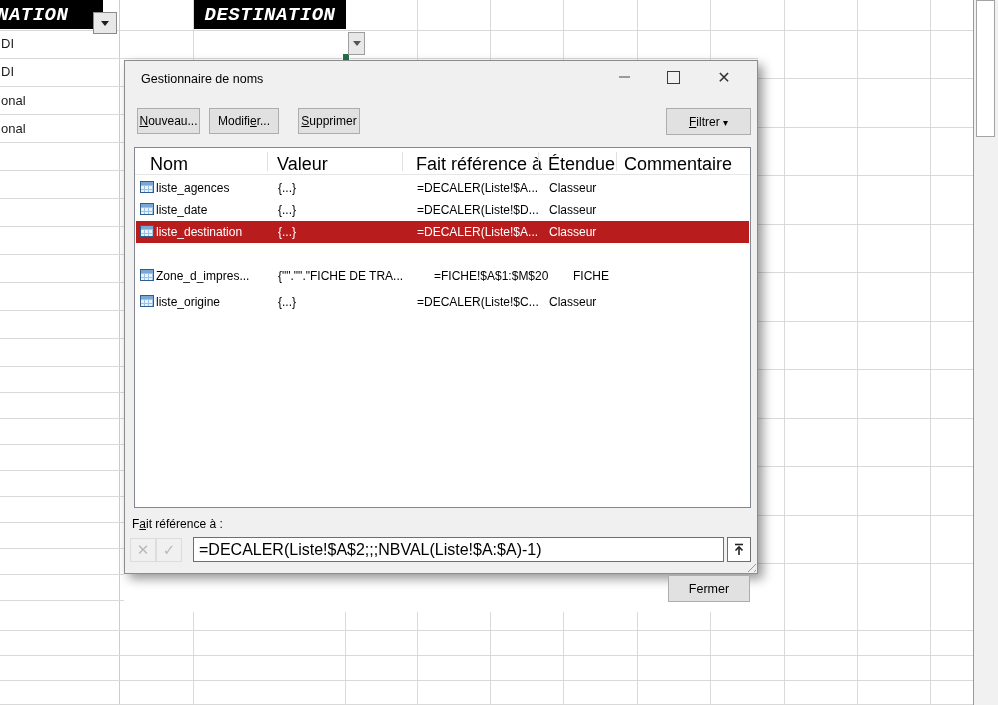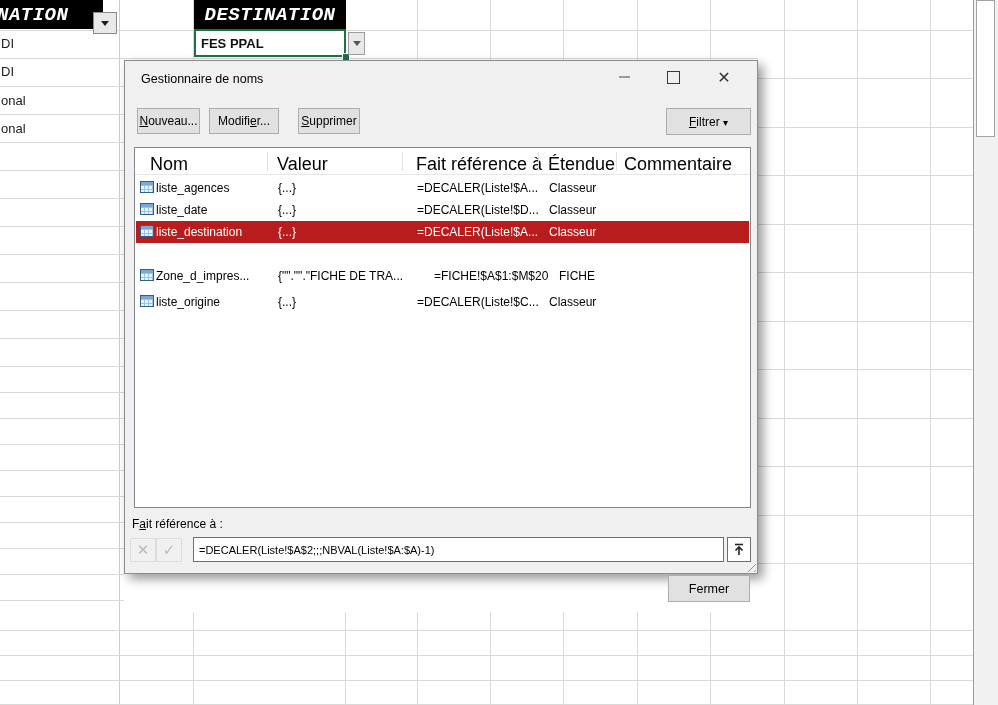--- a/index.html
+++ b/index.html
@@ -43,21 +43,21 @@
   .nrow.selected{background:#b91c1c;color:#fff;}
   .nrow span.c{position:absolute;top:4px;font-size:12px;white-space:nowrap;}
   .tbl-icon{position:absolute;left:4px;top:4px;width:14px;height:12px;border:1px solid #2f5f8f;
             box-sizing:border-box;
             background:
               linear-gradient(to bottom,#7aa7d4 0 3px,rgba(0,0,0,0) 3px),
               repeating-linear-gradient(to right,rgba(0,0,0,0) 0 3px,#9dc3e6 3px 4px),
               repeating-linear-gradient(to bottom,rgba(0,0,0,0) 0 3px,#9dc3e6 3px 4px),
               #eaf2fa;}
   .refers-input{position:absolute;left:68px;top:476px;width:531px;height:25px;box-sizing:border-box;
-                border:1px solid #6e6e6e;background:#fff;font-size:11px;padding:0 5px;
+                border:1px solid #6e6e6e;background:#fff;font-size:16px;padding:0 5px;
                 font-family:"Liberation Sans","DejaVu Sans",sans-serif;color:#000;}
   .mini-btn{position:absolute;top:477px;width:26px;height:24px;display:flex;align-items:center;
             justify-content:center;font-size:15px;color:#b9b9b9;background:#f0f0f0;
             border:1px solid #dcdcdc;box-sizing:border-box;}
   .grip{position:absolute;right:1px;bottom:1px;width:12px;height:12px;
         background:repeating-linear-gradient(135deg,rgba(0,0,0,0) 0 3px,#9a9a9a 3px 4px);
         clip-path:polygon(100% 0,0 100%,100% 100%);}
 </style>
 </head>
 <body>
@@ -126,23 +126,20 @@
   </div>
 
   <div class="dd-btn" style="left:93px;top:12px;width:24px;height:22px;">
     <span class="tri-down"></span>
   </div>
 
   <div class="hdr-black" style="left:194px;top:0;width:152px;height:29px;justify-content:center;">
     <span>DESTINATION</span>
   </div>
 
-  <div class="sel-cell" style="left:194px;top:29px;width:152px;height:28px;">
-    <span style="padding-left:5px;">FES PPAL</span>
-  </div>
   <div class="fill-handle" style="left:342px;top:53px;"></div>
   <div class="dd-btn" style="left:348px;top:32px;width:17px;height:23px;border-color:#9e9e9e;">
     <span class="tri-down" style="border-top-color:#555;"></span>
   </div>
 
   <span class="cell-text" style="left:1px;top:36px;">DI</span>
   <span class="cell-text" style="left:1px;top:64px;">DI</span>
   <span class="cell-text" style="left:1px;top:93px;">onal</span>
   <span class="cell-text" style="left:1px;top:121px;">onal</span>
 
@@ -216,21 +213,21 @@
         <span class="c" style="left:20px;">liste_origine</span>
         <span class="c" style="left:142px;">{...}</span>
         <span class="c" style="left:281px;">=DECALER(Liste!$C...</span>
         <span class="c" style="left:413px;">Classeur</span>
       </div>
       <div class="nrow" style="top:117px;">
         <span class="tbl-icon"></span>
         <span class="c" style="left:20px;">Zone_d_impres...</span>
         <span class="c" style="left:142px;">{"".""."FICHE DE TRA...</span>
         <span class="c" style="left:298px;">=FICHE!$A$1:$M$20</span>
-        <span class="c" style="left:423px;">FICHE</span>
+        <span class="c" style="left:437px;">FICHE</span>
       </div>
     </div>
 
     <span class="abs" style="left:7px;top:456px;font-size:12px;">
       <span>F</span><span class="mn">a</span><span>it référence à :</span>
     </span>
     <div class="mini-btn" style="left:5px;">
       <span>✕</span>
     </div>
     <div class="mini-btn" style="left:31px;">

